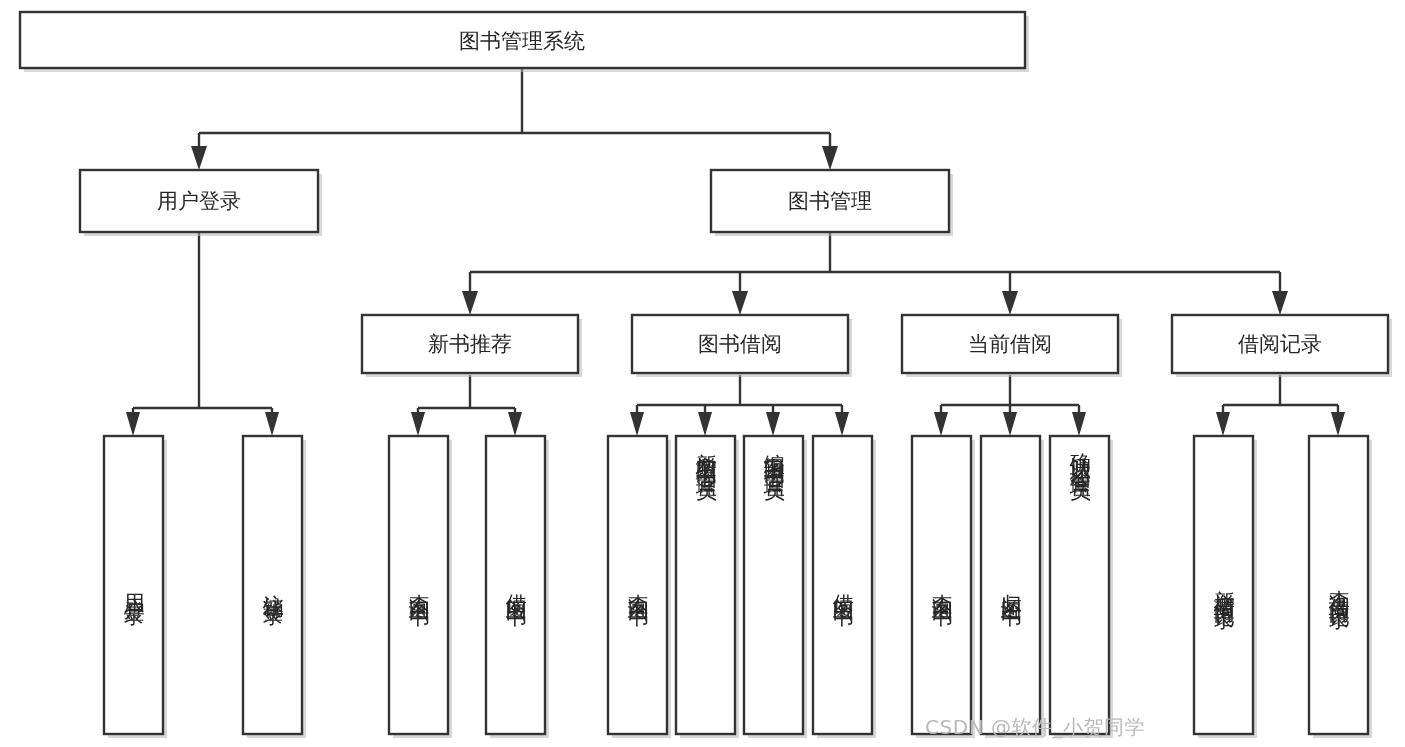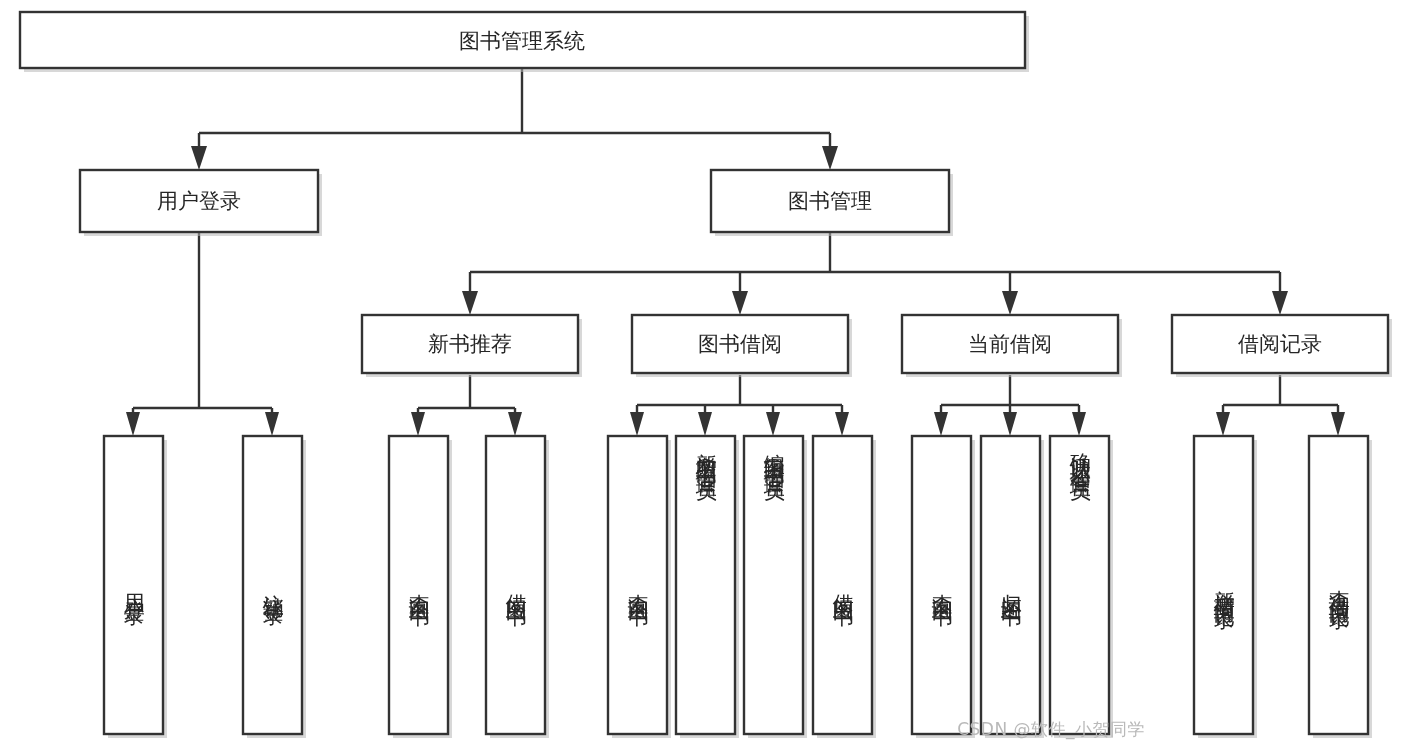--- a/index.html
+++ b/index.html
@@ -68,21 +68,21 @@
     line-height: 1.32;
     letter-spacing: 4px;
     color: #262626;
     white-space: nowrap;
   }
   .watermark {
     position: absolute;
     right: 8px;
     bottom: 6px;
     font-family: "DejaVu Sans", "Liberation Sans", sans-serif;
-    font-size: 17px;
+    font-size: 20px;
     color: #b9b9b9;
     letter-spacing: 0.5px;
     white-space: nowrap;
     pointer-events: none;
   }
 </style>
 </head>
 <body>
 
 <div id="diagram-root">

